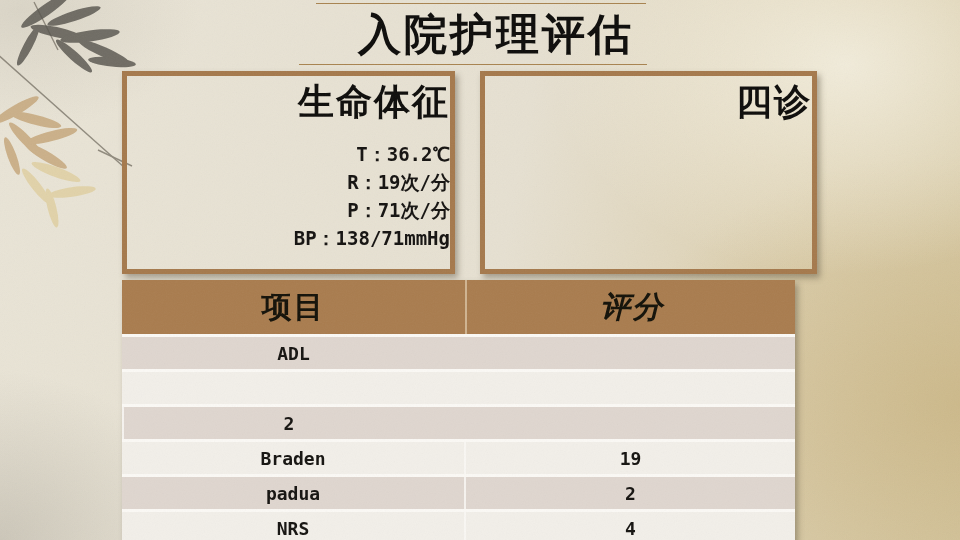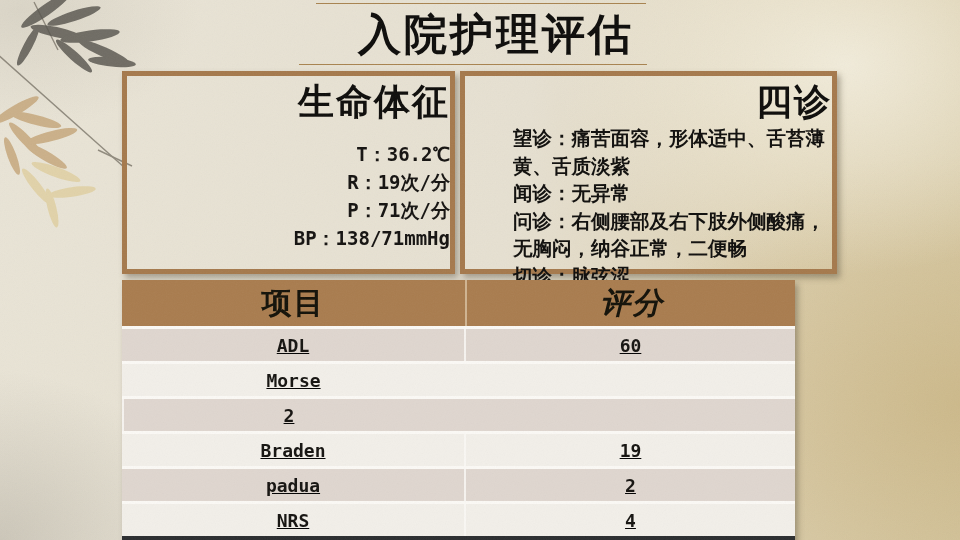--- a/index.html
+++ b/index.html
@@ -22,36 +22,36 @@
   .rule-bottom{top:64px;left:299px;width:348px;}
   .page-title{
     position:absolute;top:6px;left:16px;width:960px;text-align:center;z-index:2;
     font-size:43px;font-weight:bold;color:#0d0c0a;letter-spacing:3px;line-height:56px;
   }
 
   
   .tbox{position:absolute;top:71px;height:193px;border:5px solid #a5794c;z-index:2;
         box-shadow:3px 4px 6px rgba(85,75,58,.45);}
   .box-vitals{left:122px;width:323px;}
-  .box-sizhen{left:460px;width:327px;padding-left:40px;}
+  .box-sizhen{left:480px;width:327px;}
   .tbox h2{margin:4px 0 0 0;text-align:right;font-size:36px;line-height:44px;
            font-weight:bold;color:#0d0c0a;letter-spacing:2px;}
   .vital-lines{margin-top:16px;text-align:right;
     font-family:"DejaVu Sans Mono","Liberation Mono",monospace;
     font-size:19px;font-weight:bold;color:#141210;line-height:28px;}
   .sizhen-body{margin:1px 6px 0 8px;font-size:19.5px;font-weight:bold;color:#0f0e0c;
     line-height:27.5px;text-align:left;}
 
   
   .score-table{position:absolute;left:122px;top:280px;width:673px;z-index:2;
     box-shadow:3px 4px 6px rgba(85,75,58,.45);}
-  .t-header{display:flex;background:#a97c4e;height:46px;justify-content:space-between;}
+  .t-header{display:flex;background:#a97c4e;height:54px;justify-content:space-between;}
   .t-header .cell{flex:0 0 auto;display:flex;align-items:center;justify-content:center;
     font-size:30px;font-weight:bold;color:#131108;letter-spacing:2px;}
-  .t-row{display:flex;height:32px;border-top:3px solid #fbf9f5;text-decoration:underline;}
+  .t-row{display:flex;height:32px;border-top:3px solid #fbf9f5;}
   .t-row .cell{display:flex;align-items:center;justify-content:center;
     font-family:"DejaVu Sans Mono","Liberation Mono",monospace;
     font-size:18px;font-weight:bold;color:#151310;}
   .col1{width:343px;}
   .col2{width:330px;border-left:2px solid rgba(250,248,244,.85);}
   .t-header .col2{border-left:2px solid rgba(235,218,190,.6);font-style:italic;}
   .t-row:nth-child(odd){background:#dfd6cf;}
   .t-row:nth-child(even){background:#f2efe9;}
   .t-bottom-bar{height:6px;background:#2b2d2f;}
 </style>
@@ -101,40 +101,32 @@
     <div class="vital-lines">
       <div>T：36.2℃</div>
       <div>R：19次/分</div>
       <div>P：71次/分</div>
       <div>BP：138/71mmHg</div>
     </div>
   </div>
 
   <div class="tbox box-sizhen">
     <h2>四诊</h2>
-    <div class="sizhen-body">
-      <div>望诊：痛苦面容，形体适中、舌苔薄黄、舌质淡紫</div>
-      <div>闻诊：无异常</div>
-      <div>问诊：右侧腰部及右下肢外侧酸痛，无胸闷，纳谷正常，二便畅</div>
-      <div>切诊：脉弦涩</div>
-    </div>
   </div>
 
   <div class="score-table">
     <div class="t-header">
       <div class="cell col1">项目</div>
       <div class="cell col2">评分</div>
     </div>
     <div class="t-body">
       <div class="t-row">
         <div class="cell col1">ADL</div>
-        <div class="cell col2">60</div>
       </div>
       <div class="t-row">
-        <div class="cell col1">Morse</div>
       </div>
       <div class="t-row">
         <div class="cell col2">2</div>
       </div>
       <div class="t-row">
         <div class="cell col1">Braden</div>
         <div class="cell col2">19</div>
       </div>
       <div class="t-row">
         <div class="cell col1">padua</div>

